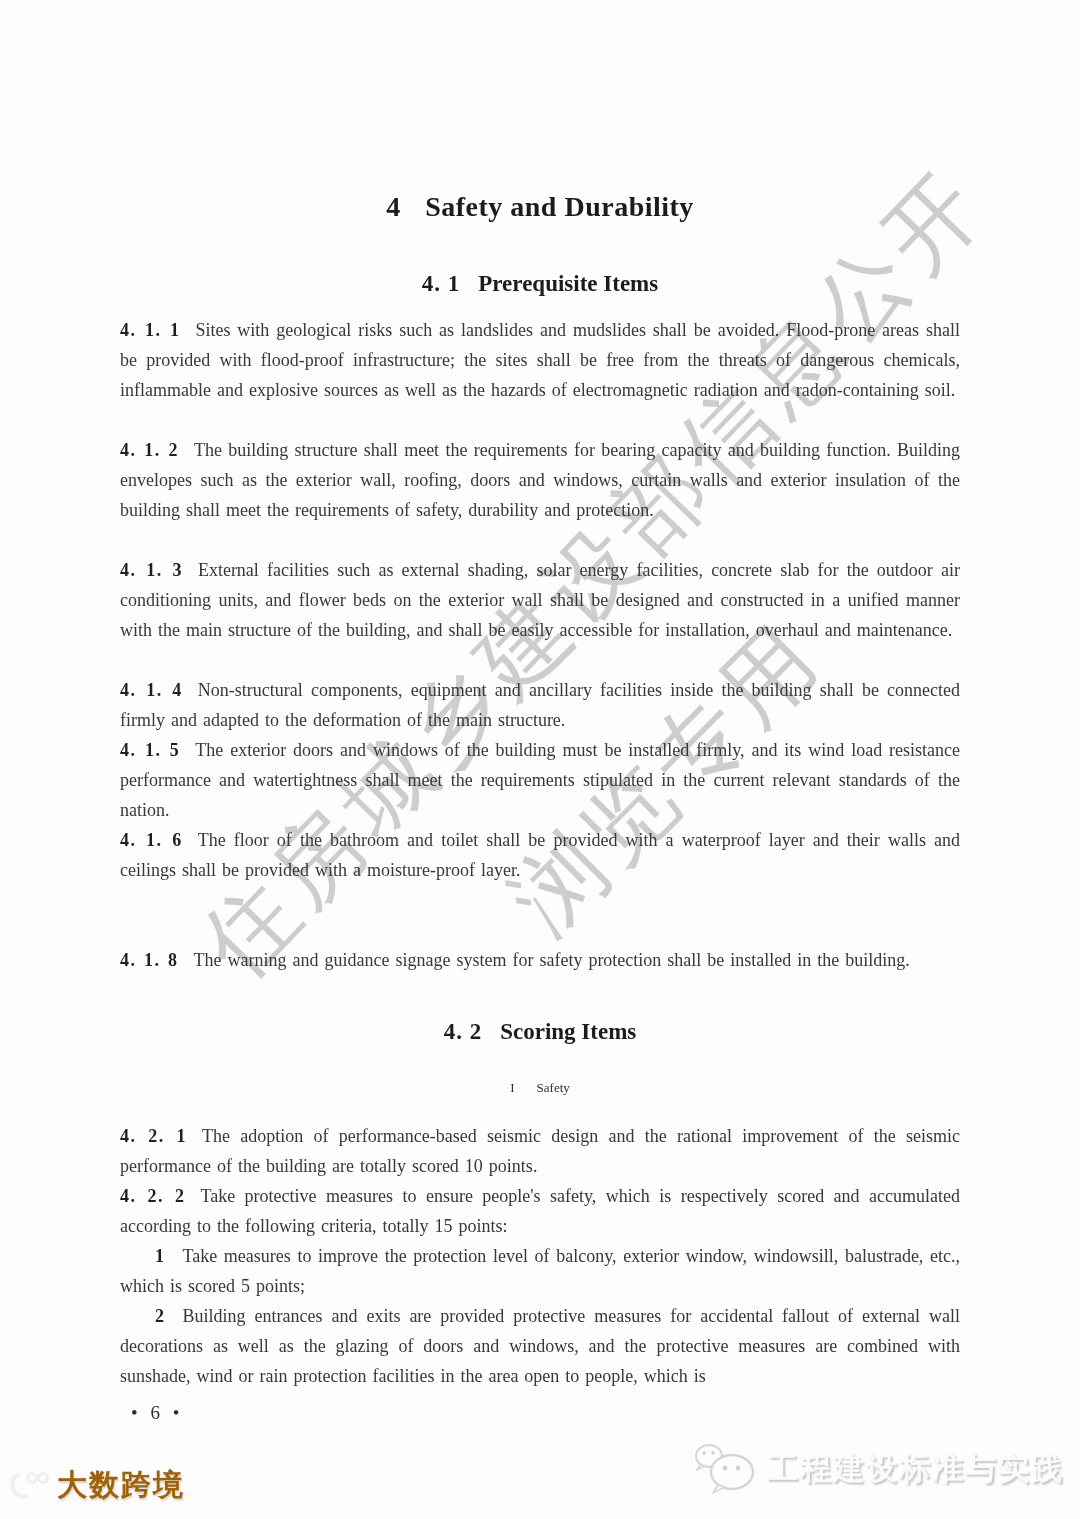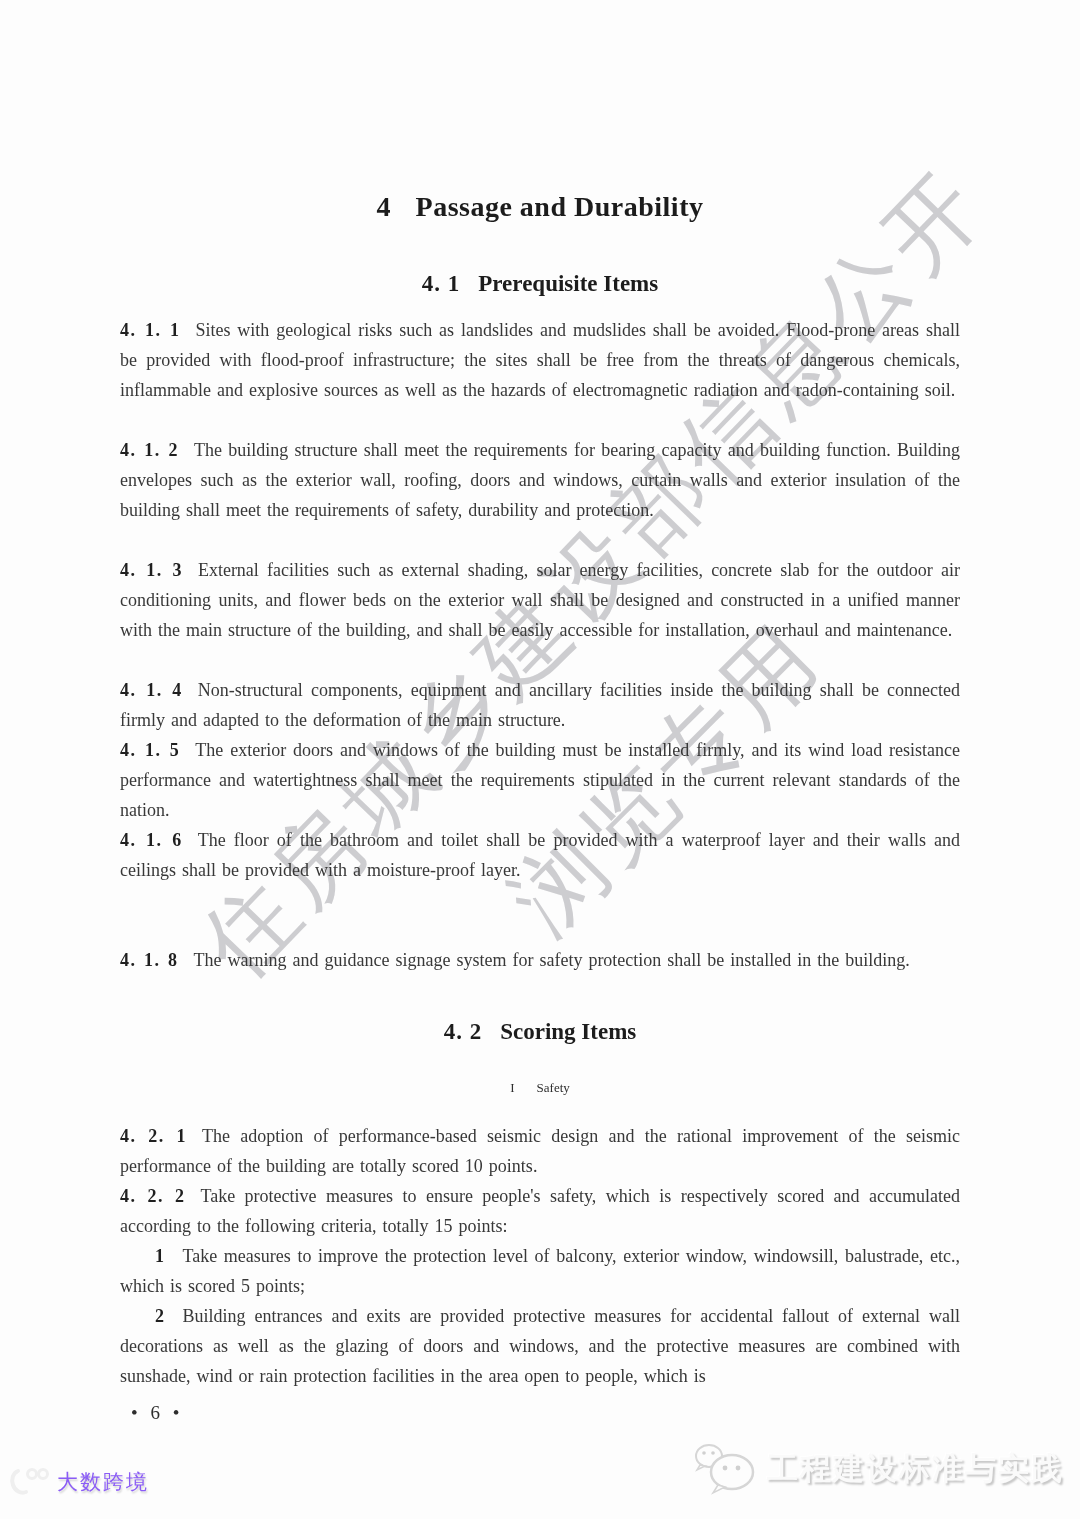--- a/index.html
+++ b/index.html
@@ -91,39 +91,39 @@
     text-shadow:2px 2px 2px #c6c6c6, -1px -1px 0 #ffffff;
   }
 
   
   .footer-left {
     position:absolute; left:8px; top:1465px;
     display:flex; align-items:center; gap:7px;
   }
   .brand-left-text {
     font-family:"DejaVu Sans", sans-serif;
-    font-size:21px; font-weight:normal;
-    color:#8b5cf6;
+    font-size:30px; font-weight:bold;
+    color:#a16207;
     letter-spacing:2px;
     text-shadow:1px 2px 2px #d2d2d2;
   }
   .icon svg { display:block; }
 </style>
 </head>
 <body>
 
 <div class="page">
 
   <div class="watermark wm1">住房城乡建设部信息公开</div>
   <div class="watermark wm2">浏览专用</div>
 
   <div class="layer">
 
     <h1 class="chapter-heading">
-      <span class="chapter-number">4</span><span>Passage and Durability</span>
+      <span class="chapter-number">4</span><span>Safety and Durability</span>
     </h1>
 
     <h2 class="section-heading" id="h41">
       <span class="sec-num">4. 1</span><span>Prerequisite Items</span>
     </h2>
 
     <p class="clause" id="p411">
       <span class="num">4. 1. 1</span><span>Sites with geological risks such as landslides and mudslides shall be avoided. Flood-prone areas shall be provided with flood-proof infrastructure; the sites shall be free from the threats of dangerous chemicals, inflammable and explosive sources as well as the hazards of electromagnetic radiation and radon-containing soil.</span>
     </p>
     <p class="clause" id="p412">

